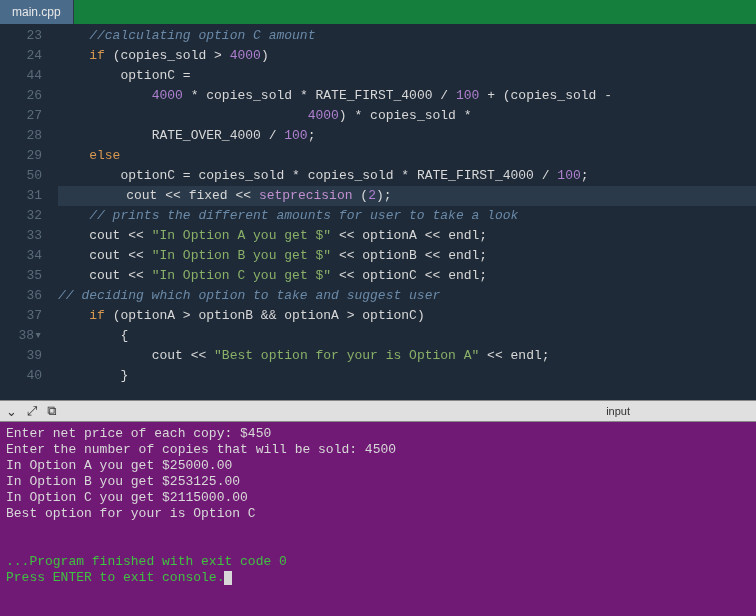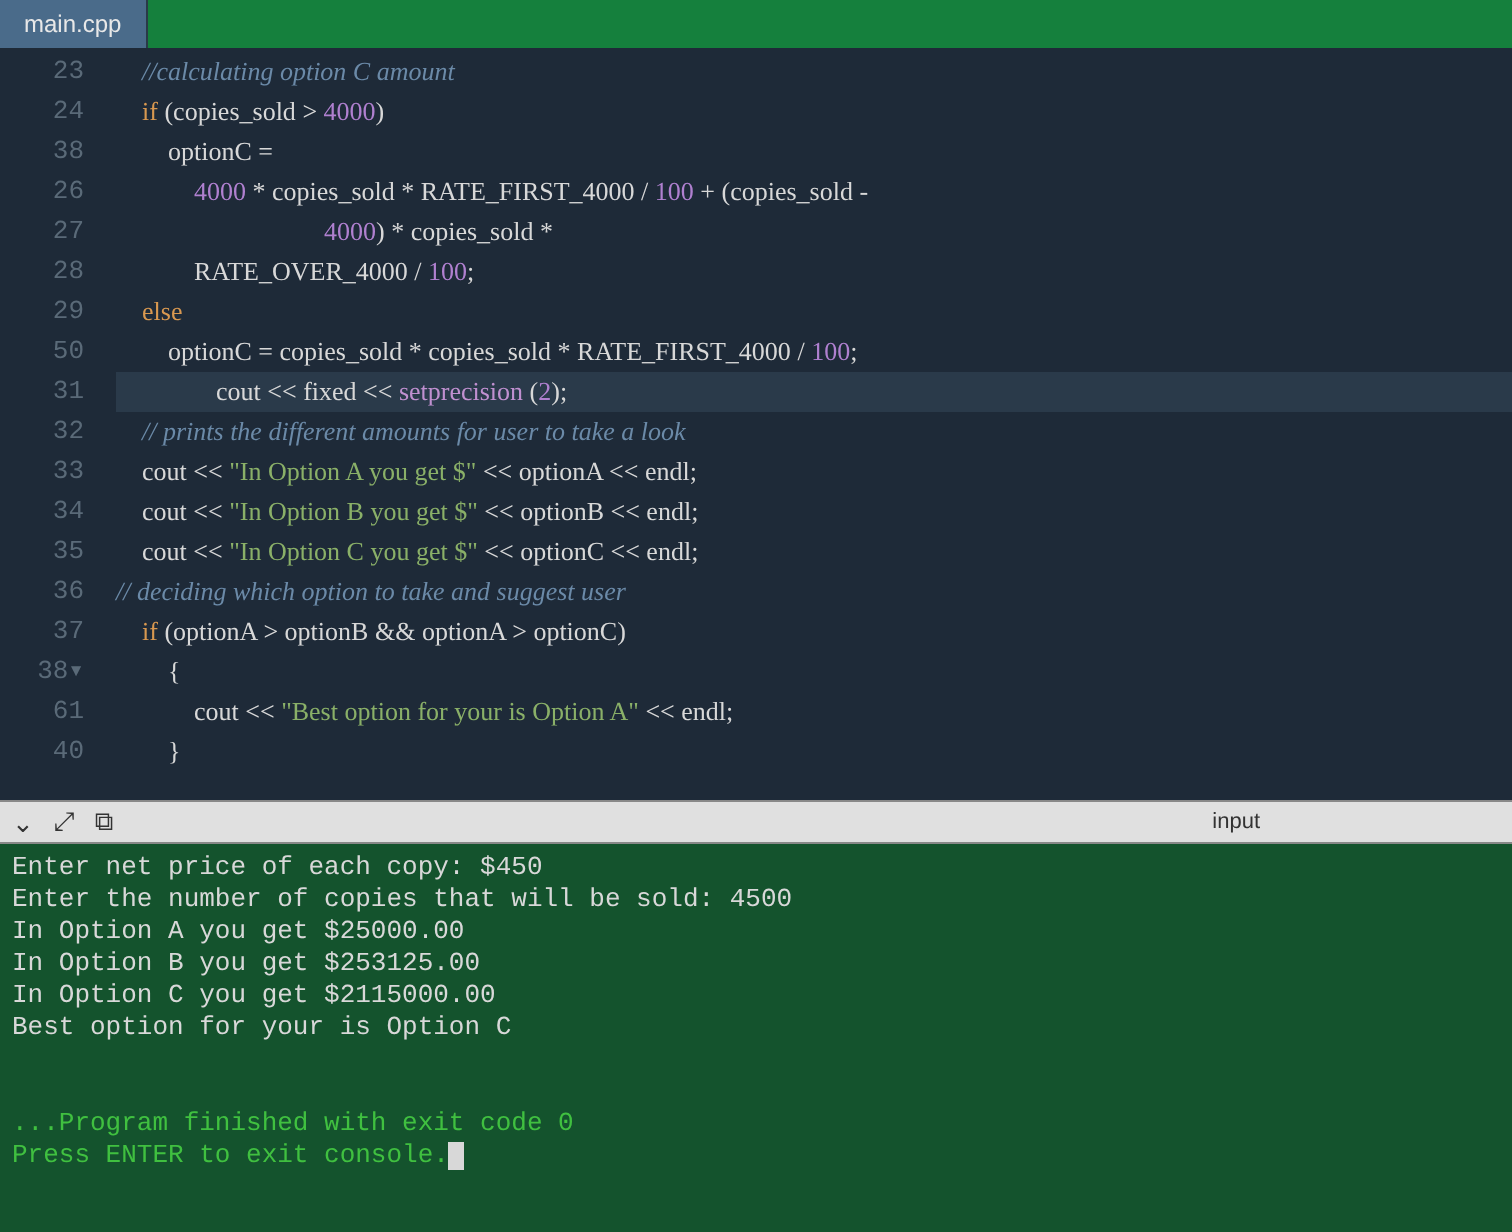--- a/index.html
+++ b/index.html
@@ -46,21 +46,21 @@
     user-select: none;
     width: 50px;
   }
   .gutter .ln { height: 20px; }
   .code {
     padding: 2px 0 2px 8px;
     color: #d8d8d8;
     white-space: pre;
     flex: 1;
   }
-  .code .line { height: 20px; position: relative; font-family: Liberation Serif, serif; }
+  .code .line { height: 20px; position: relative; }
   .line.hl { background: #2a3a4a; padding-left: 37px; }
   .c-comment { color: #6b8aa8; font-style: italic; }
   .c-kw { color: #d89850; }
   .c-num { color: #b080d0; }
   .c-str { color: #8ab068; }
   .c-op { color: #d8d8d8; }
   .c-id { color: #d8d8d8; }
   .c-fn { color: #c090d0; }
   .toolbar {
     background: #e0e0e0;
@@ -74,21 +74,21 @@
   }
   .tb-icon { color: #333; font-size: 13px; font-family: Arial, sans-serif; }
   .tb-label {
     margin-left: auto;
     margin-right: 120px;
     font-family: Arial, sans-serif;
     font-size: 11px;
     color: #333;
   }
   .console {
-    background: #14532d;
+    background: #701a75;
     color: #d8d8d8;
     flex: 1;
     padding: 4px 6px;
     font-size: 13px;
     line-height: 16px;
     white-space: pre;
     font-family: Consolas, 'Courier New', monospace;
   }
   .con-green { color: #40c040; }
   .cursor {
@@ -105,35 +105,35 @@
 <div class="tab-bar">
   <div class="tab">
     <span>main.cpp</span>
   </div>
 </div>
 
 <div class="editor">
   <div class="gutter" id="gutter">
       <div class="ln">23 </div>
       <div class="ln">24 </div>
-      <div class="ln">38 </div>
+      <div class="ln">44 </div>
       <div class="ln">26 </div>
       <div class="ln">27 </div>
       <div class="ln">28 </div>
       <div class="ln">29 </div>
       <div class="ln">50 </div>
       <div class="ln">31 </div>
       <div class="ln">32 </div>
       <div class="ln">33 </div>
       <div class="ln">34 </div>
       <div class="ln">35 </div>
       <div class="ln">36 </div>
       <div class="ln">37 </div>
       <div class="ln">38▾</div>
-      <div class="ln">61 </div>
+      <div class="ln">39 </div>
       <div class="ln">40 </div>
     </div>
   <div class="code" id="code"><div class="line">    <span class="c-comment">//calculating option C amount</span></div><div class="line">    <span class="c-kw">if</span><span class="c-op"> (</span><span class="c-id">copies_sold</span><span class="c-op"> &gt; </span><span class="c-num">4000</span><span class="c-op">)</span></div><div class="line">        <span class="c-id">optionC</span><span class="c-op"> =</span></div><div class="line">            <span class="c-num">4000</span><span class="c-op"> * </span><span class="c-id">copies_sold</span><span class="c-op"> * </span><span class="c-id">RATE_FIRST_4000</span><span class="c-op"> / </span><span class="c-num">100</span><span class="c-op"> + (</span><span class="c-id">copies_sold</span><span class="c-op"> -</span></div><div class="line">                                <span class="c-num">4000</span><span class="c-op">) * </span><span class="c-id">copies_sold</span><span class="c-op"> *</span></div><div class="line">            <span class="c-id">RATE_OVER_4000</span><span class="c-op"> / </span><span class="c-num">100</span><span class="c-op">;</span></div><div class="line">    <span class="c-kw">else</span></div><div class="line">        <span class="c-id">optionC</span><span class="c-op"> = </span><span class="c-id">copies_sold</span><span class="c-op"> * </span><span class="c-id">copies_sold</span><span class="c-op"> * </span><span class="c-id">RATE_FIRST_4000</span><span class="c-op"> / </span><span class="c-num">100</span><span class="c-op">;</span></div><div class="line hl">    <span class="c-id">cout</span><span class="c-op"> &lt;&lt; </span><span class="c-id">fixed</span><span class="c-op"> &lt;&lt; </span><span class="c-fn">setprecision</span><span class="c-op"> (</span><span class="c-num">2</span><span class="c-op">);</span></div><div class="line">    <span class="c-comment">// prints the different amounts for user to take a look</span></div><div class="line">    <span class="c-id">cout</span><span class="c-op"> &lt;&lt; </span><span class="c-str">"In Option A you get $"</span><span class="c-op"> &lt;&lt; </span><span class="c-id">optionA</span><span class="c-op"> &lt;&lt; </span><span class="c-id">endl</span><span class="c-op">;</span></div><div class="line">    <span class="c-id">cout</span><span class="c-op"> &lt;&lt; </span><span class="c-str">"In Option B you get $"</span><span class="c-op"> &lt;&lt; </span><span class="c-id">optionB</span><span class="c-op"> &lt;&lt; </span><span class="c-id">endl</span><span class="c-op">;</span></div><div class="line">    <span class="c-id">cout</span><span class="c-op"> &lt;&lt; </span><span class="c-str">"In Option C you get $"</span><span class="c-op"> &lt;&lt; </span><span class="c-id">optionC</span><span class="c-op"> &lt;&lt; </span><span class="c-id">endl</span><span class="c-op">;</span></div><div class="line"><span class="c-comment">// deciding which option to take and suggest user</span></div><div class="line">    <span class="c-kw">if</span><span class="c-op"> (</span><span class="c-id">optionA</span><span class="c-op"> &gt; </span><span class="c-id">optionB</span><span class="c-op"> &amp;&amp; </span><span class="c-id">optionA</span><span class="c-op"> &gt; </span><span class="c-id">optionC</span><span class="c-op">)</span></div><div class="line">        <span class="c-op">{</span></div><div class="line">            <span class="c-id">cout</span><span class="c-op"> &lt;&lt; </span><span class="c-str">"Best option for your is Option A"</span><span class="c-op"> &lt;&lt; </span><span class="c-id">endl</span><span class="c-op">;</span></div><div class="line">        <span class="c-op">}</span></div></div>
 </div>
 
 <div class="toolbar">
   <span class="tb-icon">⌄</span>
   <span class="tb-icon">⤢</span>
   <span class="tb-icon">⧉</span>
   <span class="tb-label">input</span>

